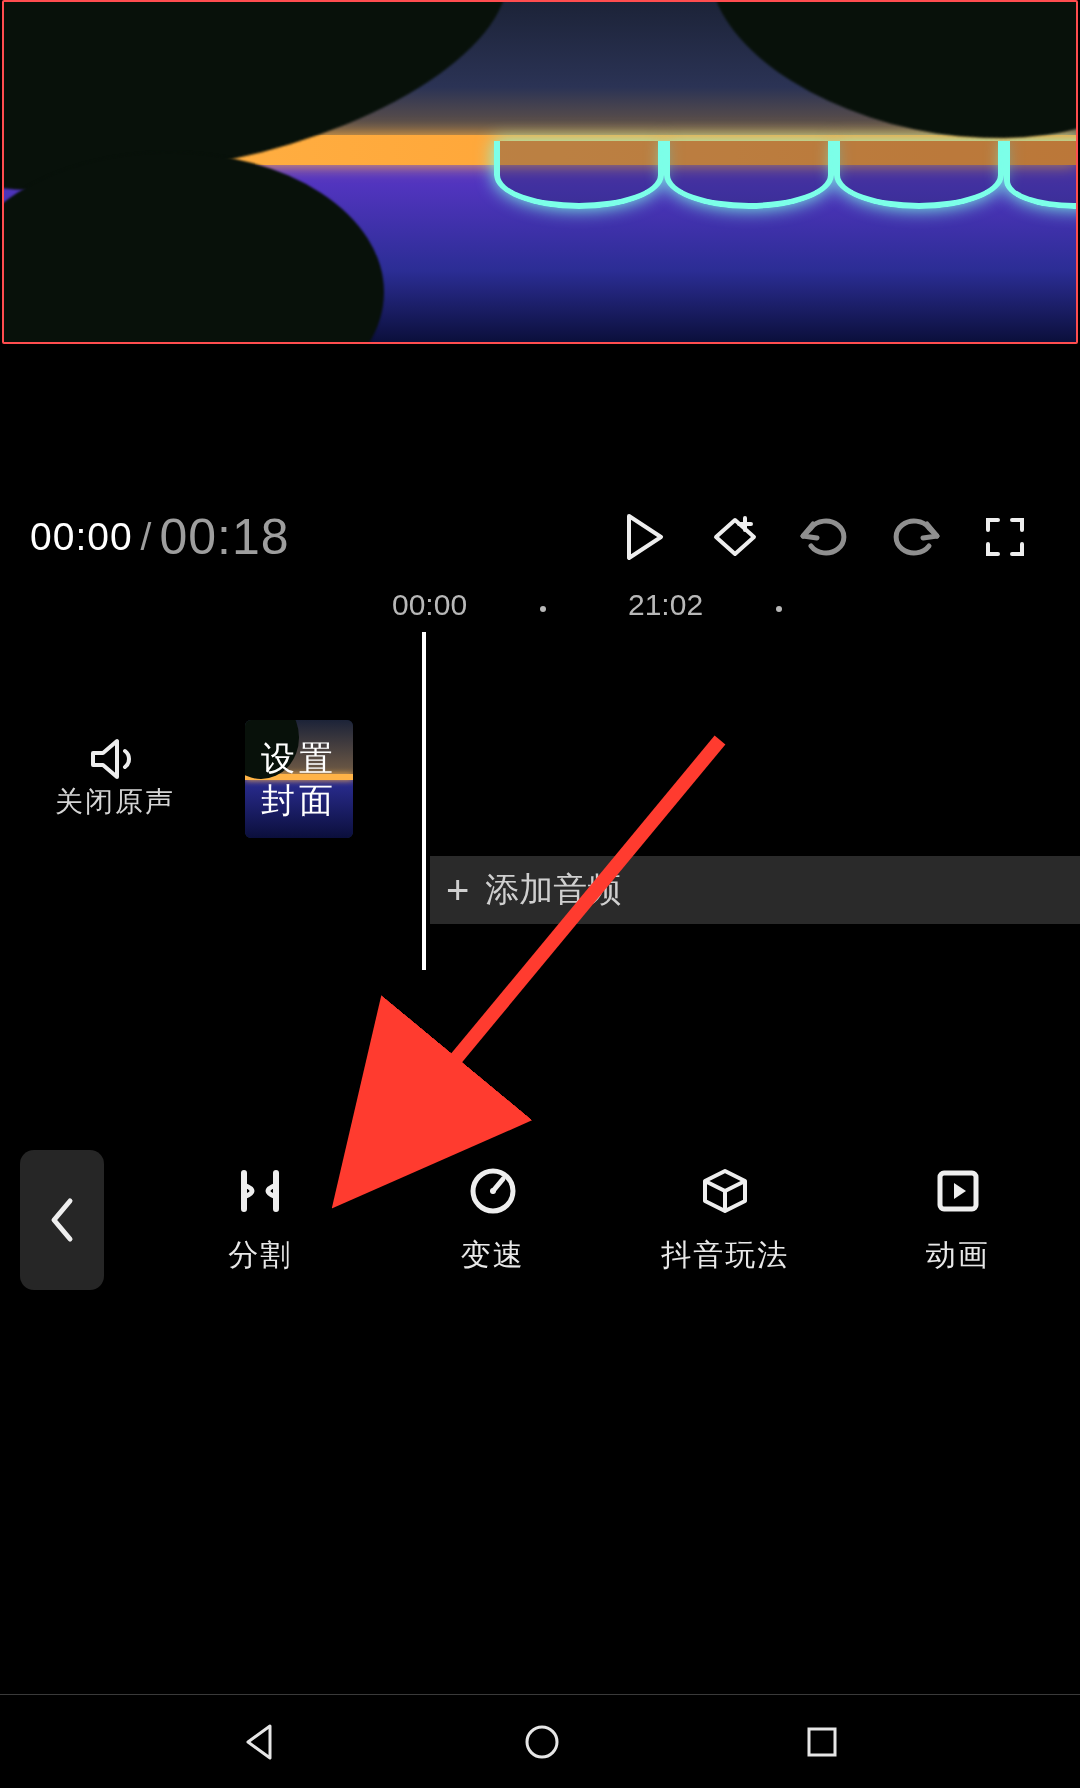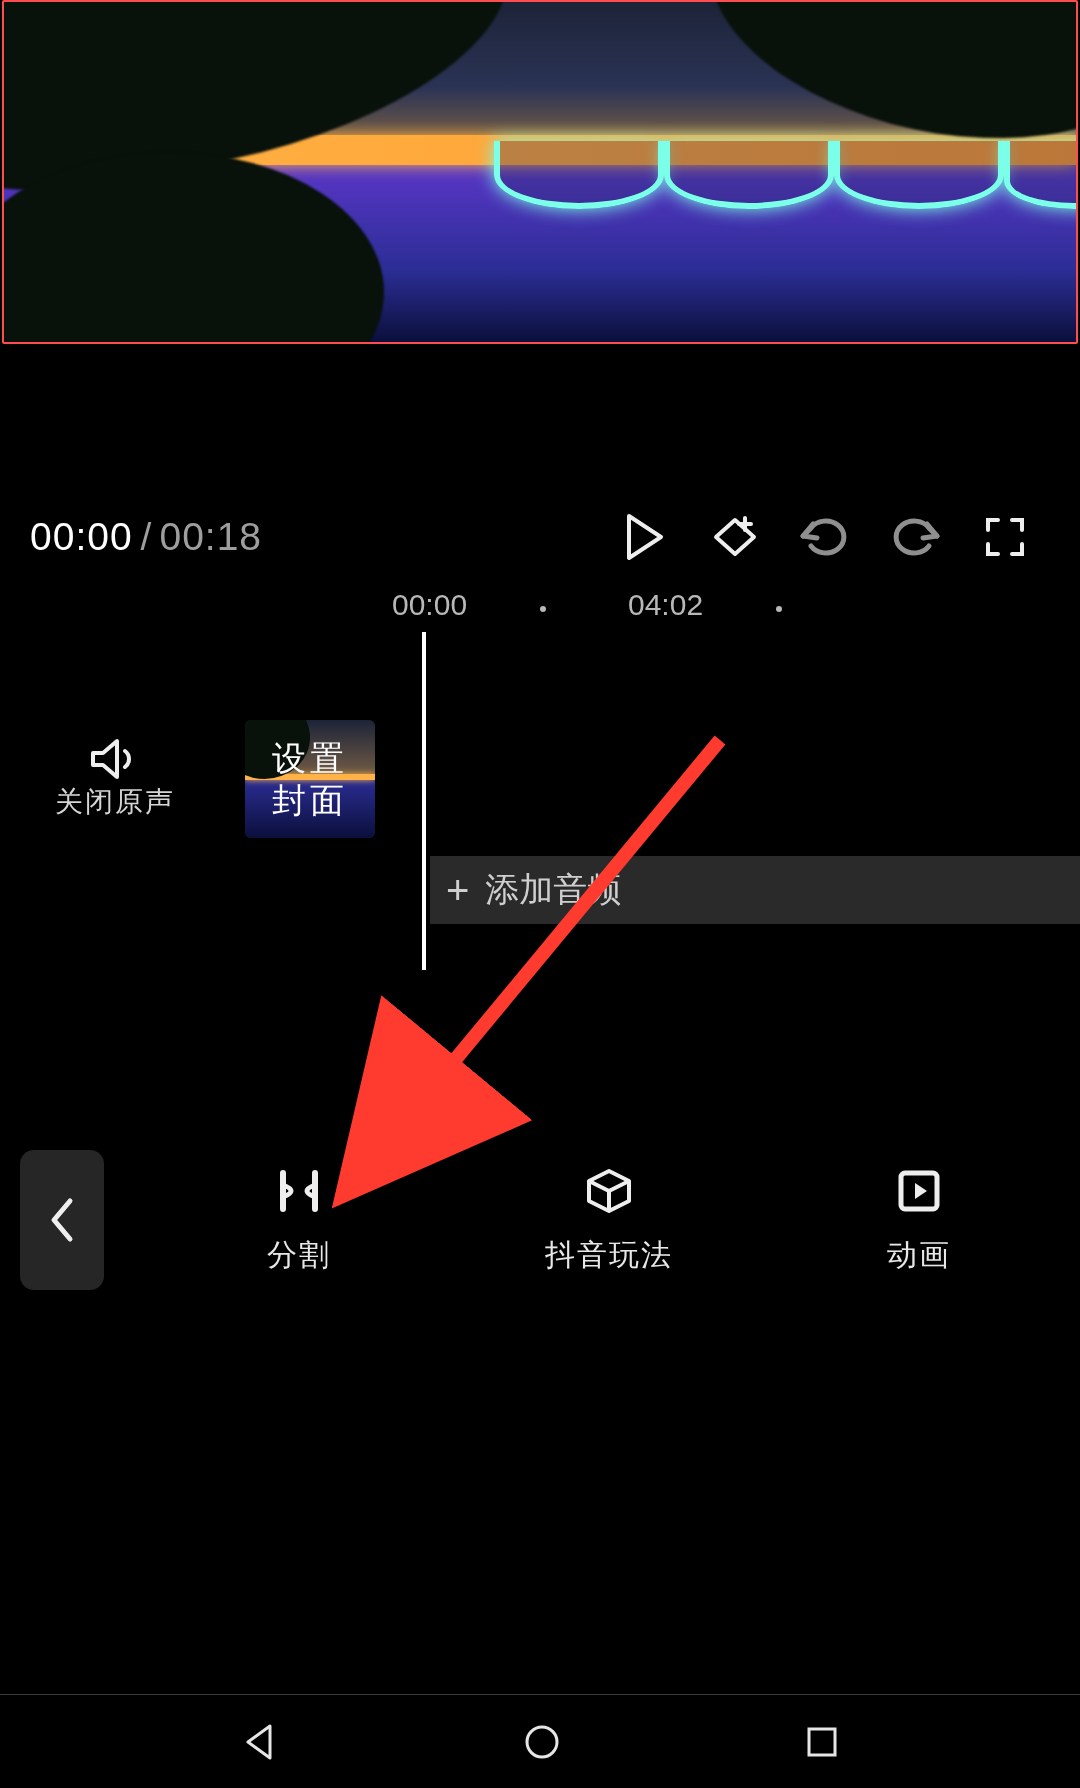--- a/index.html
+++ b/index.html
@@ -64,21 +64,21 @@
     position:absolute;
     left:0; right:0;
     top:500px;
     height:74px;
     display:flex;
     align-items:center;
     padding: 0 30px 0 30px;
   }
   .tc-cur { color:#fff; font-size:39px; font-weight:500; letter-spacing:1px;}
   .tc-sep { color:#9e9e9e; font-size:39px; margin:0 8px;}
-  .tc-tot { color:#9e9e9e; font-size:39px; letter-spacing:1px;}
+  .tc-tot { color:#9e9e9e; font-size:50px; letter-spacing:1px;}
   .spacer { flex:1; }
   .ctrl-btn {
     width:90px; height:74px;
     display:flex; align-items:center; justify-content:center;
   }
   .ctrl-btn svg { display:block; }
 
   
   .ruler {
     position:absolute;
@@ -103,21 +103,21 @@
 
   
   .track-area { position:absolute; left:0; right:0; top:720px; height:118px; }
   .mute-col {
     position:absolute; left:0; top:0; width:230px; height:118px;
     display:flex; flex-direction:column; align-items:center; justify-content:center;
   }
   .mute-col svg { display:block; }
   .mute-label { color:#d5d5d5; font-size:28px; margin-top:2px; letter-spacing:2px;}
   .cover-btn {
-    position:absolute; left:245px; top:0; width:130px; height:118px;
+    position:absolute; left:245px; top:0; width:108px; height:118px;
     background: linear-gradient(rgba(0,0,0,.25),rgba(0,0,0,.25)), linear-gradient(#102040,#203060);
     border-radius:6px;
     display:flex; align-items:center; justify-content:center;
   }
   .cover-thumb{ position:absolute; inset:0; border-radius:6px; overflow:hidden;}
   .cover-label {
     position:relative;
     color:#fff; font-size:34px; line-height:42px; text-align:left; letter-spacing:4px;
   }
   .clip {
@@ -250,21 +250,21 @@
         <path d="M28 4 H38 V14"></path>
         <path d="M38 28 V38 H28"></path>
         <path d="M14 38 H4 V28"></path>
     </svg>
   </div>
 </div>
 
 <div class="ruler">
   <span class="ruler-mark" style="left:392px">00:00</span>
   <span class="ruler-dot" style="left:540px"></span>
-  <span class="ruler-mark" style="left:628px">04:02</span>
+  <span class="ruler-mark" style="left:628px">21:02</span>
   <span class="ruler-dot" style="left:776px"></span>
 </div>
 
 <div class="playhead"></div>
 
 <div class="track-area">
   <div class="mute-col">
     <svg width="52" height="44" viewBox="0 0 52 44">
       <path d="M4 16 H14 L28 4 V40 L14 28 H4 Z" fill="none" stroke="#eee" stroke-width="4" stroke-linejoin="round"></path>
       <path d="M36 14 A10 10 0 0 1 36 30" fill="none" stroke="#eee" stroke-width="4" stroke-linecap="round"></path>
@@ -308,20 +308,28 @@
   </div>
 
   <div class="tool">
     <svg width="52" height="52" viewBox="0 0 52 52">
       <path d="M10 8 V44 M42 8 V44" stroke="#eee" stroke-width="6" stroke-linecap="round"></path>
       <path d="M10 20 Q26 26 10 32 M42 20 Q26 26 42 32" fill="none" stroke="#eee" stroke-width="5"></path>
     </svg>
     <span class="tool-label">分割</span>
   </div>
 
+  <div class="tool">
+    <svg width="52" height="52" viewBox="0 0 52 52">
+      <circle cx="26" cy="26" r="20" fill="none" stroke="#eee" stroke-width="5"></circle>
+      <path d="M26 26 L36 14" stroke="#eee" stroke-width="5" stroke-linecap="round"></path>
+      <circle cx="26" cy="26" r="3" fill="#eee"></circle>
+    </svg>
+    <span class="tool-label">变速</span>
+  </div>
 
   <div class="tool">
     <svg width="52" height="52" viewBox="0 0 52 52">
       <path d="M26 6 L46 16 V36 L26 46 L6 36 V16 Z" fill="none" stroke="#eee" stroke-width="4" stroke-linejoin="round"></path>
       <path d="M6 16 L26 26 L46 16 M26 26 V46" fill="none" stroke="#eee" stroke-width="4" stroke-linejoin="round"></path>
     </svg>
     <span class="tool-label">抖音玩法</span>
   </div>
 
   <div class="tool">

